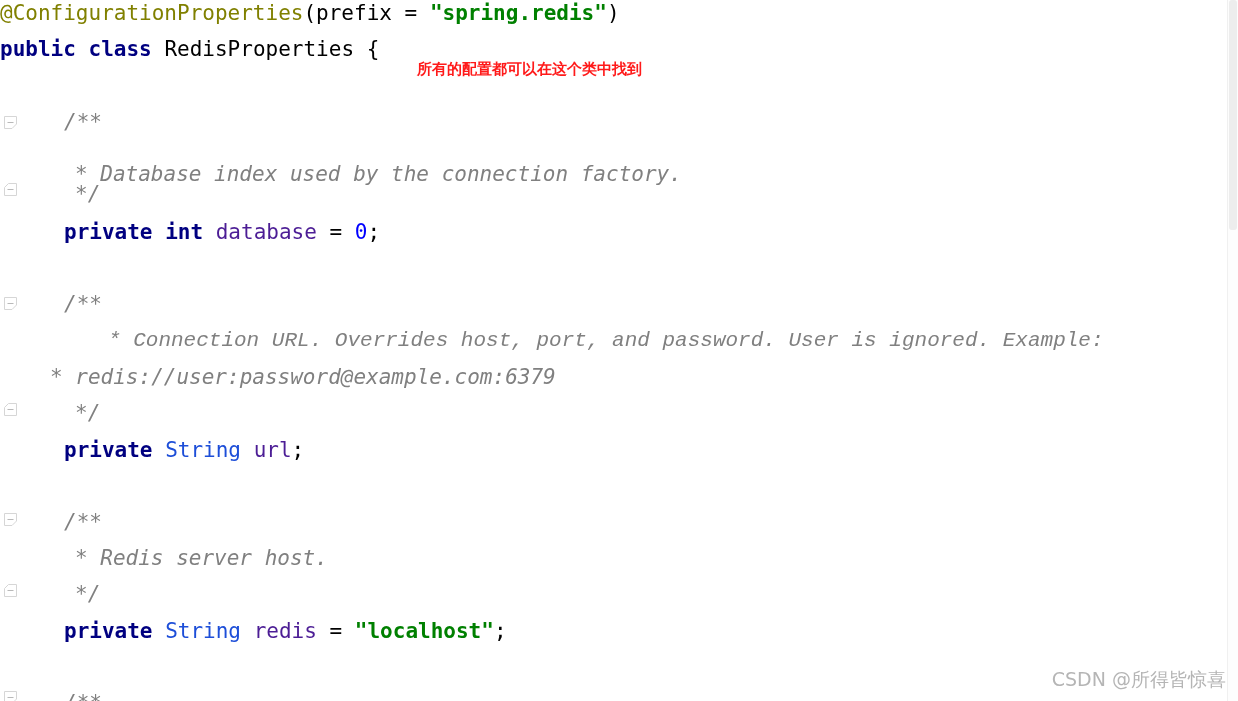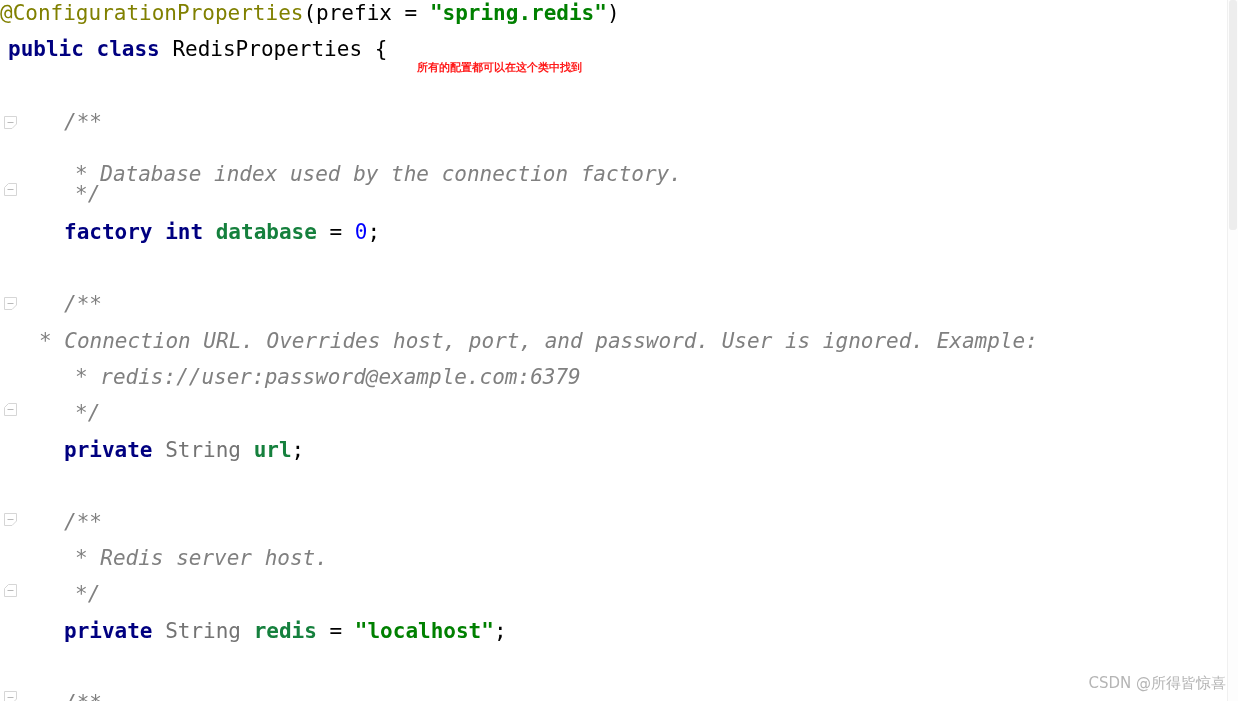--- a/index.html
+++ b/index.html
@@ -52,45 +52,45 @@
     line-height: 36px;
     white-space: pre;
     font-size: 21px;
     letter-spacing: 0px;
   }
 
   
   .tok-annotation { color: #808000; }
   .tok-plain      { color: #000000; }
   .tok-keyword    { color: #000080; font-weight: bold; }
-  .tok-type       { color: #737373; }
+  .tok-type       { color: #1d4ed8; }
   .tok-classname  { color: #000000; }
-  .tok-field      { color: #15803d; font-weight: bold; }
+  .tok-field      { color: #4c1d95; font-weight: normal; }
   .tok-string     { color: #008000; font-weight: bold; }
   .tok-number     { color: #0000ff; }
   .tok-comment    { color: #808080; font-style: italic; }
 
   
   #note {
     position: absolute;
     font-family: "DejaVu Sans", "Liberation Sans", sans-serif;
     color: #ff1a1a;
     font-weight: bold;
-    font-size: 11px;
+    font-size: 15px;
     white-space: nowrap;
     letter-spacing: 0px;
   }
 
   
   #watermark {
     position: absolute;
     right: 12px;
     bottom: 8px;
     font-family: "DejaVu Sans", "Liberation Sans", sans-serif;
-    font-size: 15px;
+    font-size: 19px;
     color: #b5b5b5;
     white-space: nowrap;
   }
 
   
   #scrollbar-track {
     position: absolute;
     top: 0; right: 0;
     width: 10px;
     height: 701px;
@@ -151,28 +151,28 @@
       <div class="fold-marker" style="top: 691px;">
         <svg width="13" height="13" viewBox="0 0 13 13">
           <path d="M0.5 0.5 H12.5 V8 L8 12.5 H0.5 Z" fill="#ffffff" stroke="#d6d6d6" stroke-width="1"></path>
           <line x1="3.5" y1="6.5" x2="9.5" y2="6.5" stroke="#b9b9b9" stroke-width="1"></line>
         </svg>
       </div>
     </div>
 
   <div id="code">
       <div class="line" style="top: -5px; padding-left: 0px;"><span class="tok-annotation">@ConfigurationProperties</span><span class="tok-plain">(prefix = </span><span class="tok-string">"spring.redis"</span><span class="tok-plain">)</span></div>
-      <div class="line" style="top: 31px; padding-left: 8px;"><span class="tok-keyword">public class </span><span class="tok-classname">RedisProperties </span><span class="tok-plain">{</span></div>
+      <div class="line" style="top: 31px; padding-left: 0px;"><span class="tok-keyword">public class </span><span class="tok-classname">RedisProperties </span><span class="tok-plain">{</span></div>
       <div class="line" style="top: 104px; padding-left: 64px;"><span class="tok-comment">/**</span></div>
       <div class="line" style="top: 156px; padding-left: 75px;"><span class="tok-comment">* Database index used by the connection factory.</span></div>
       <div class="line" style="top: 176px; padding-left: 75px;"><span class="tok-comment">*/</span></div>
-      <div class="line" style="top: 214px; padding-left: 64px;"><span class="tok-keyword">factory int </span><span class="tok-field">database</span><span class="tok-plain"> = </span><span class="tok-number">0</span><span class="tok-plain">;</span></div>
+      <div class="line" style="top: 214px; padding-left: 64px;"><span class="tok-keyword">private int </span><span class="tok-field">database</span><span class="tok-plain"> = </span><span class="tok-number">0</span><span class="tok-plain">;</span></div>
       <div class="line" style="top: 286px; padding-left: 64px;"><span class="tok-comment">/**</span></div>
-      <div class="line" style="top: 323px; padding-left: 39px;"><span class="tok-comment">* Connection URL. Overrides host, port, and password. User is ignored. Example:</span></div>
-      <div class="line" style="top: 359px; padding-left: 75px;"><span class="tok-comment">* redis://user:password@example.com:6379</span></div>
+      <div class="line" style="top: 323px; padding-left: 108px; font-family: Liberation Mono, monospace;"><span class="tok-comment">* Connection URL. Overrides host, port, and password. User is ignored. Example:</span></div>
+      <div class="line" style="top: 359px; padding-left: 50px;"><span class="tok-comment">* redis://user:password@example.com:6379</span></div>
       <div class="line" style="top: 395px; padding-left: 75px;"><span class="tok-comment">*/</span></div>
       <div class="line" style="top: 432px; padding-left: 64px;"><span class="tok-keyword">private </span><span class="tok-type">String </span><span class="tok-field">url</span><span class="tok-plain">;</span></div>
       <div class="line" style="top: 504px; padding-left: 64px;"><span class="tok-comment">/**</span></div>
       <div class="line" style="top: 540px; padding-left: 75px;"><span class="tok-comment">* Redis server host.</span></div>
       <div class="line" style="top: 576px; padding-left: 75px;"><span class="tok-comment">*/</span></div>
       <div class="line" style="top: 613px; padding-left: 64px;"><span class="tok-keyword">private </span><span class="tok-type">String </span><span class="tok-field">redis</span><span class="tok-plain"> = </span><span class="tok-string">"localhost"</span><span class="tok-plain">;</span></div>
       <div class="line" style="top: 685px; padding-left: 64px;"><span class="tok-comment">/**</span></div>
     </div>
 
   <div id="note" style="left: 417px; top: 60px;">所有的配置都可以在这个类中找到</div>

